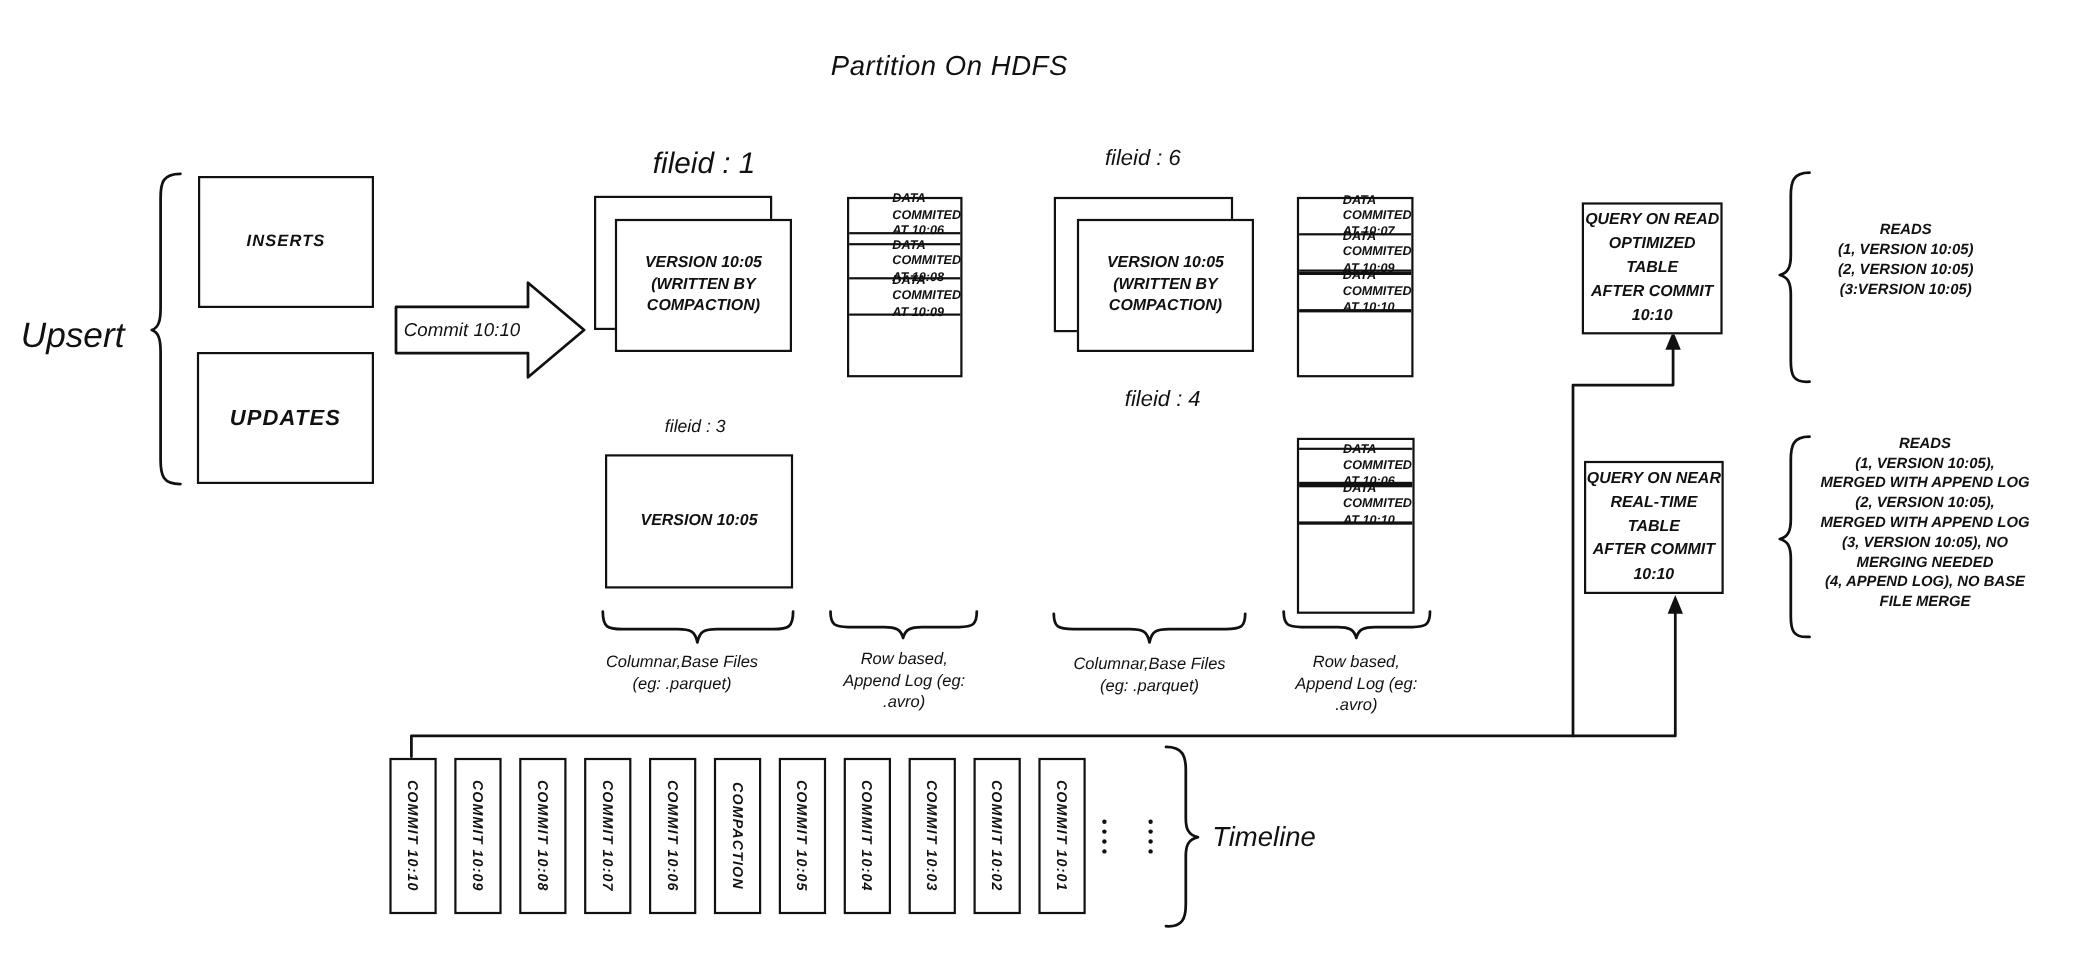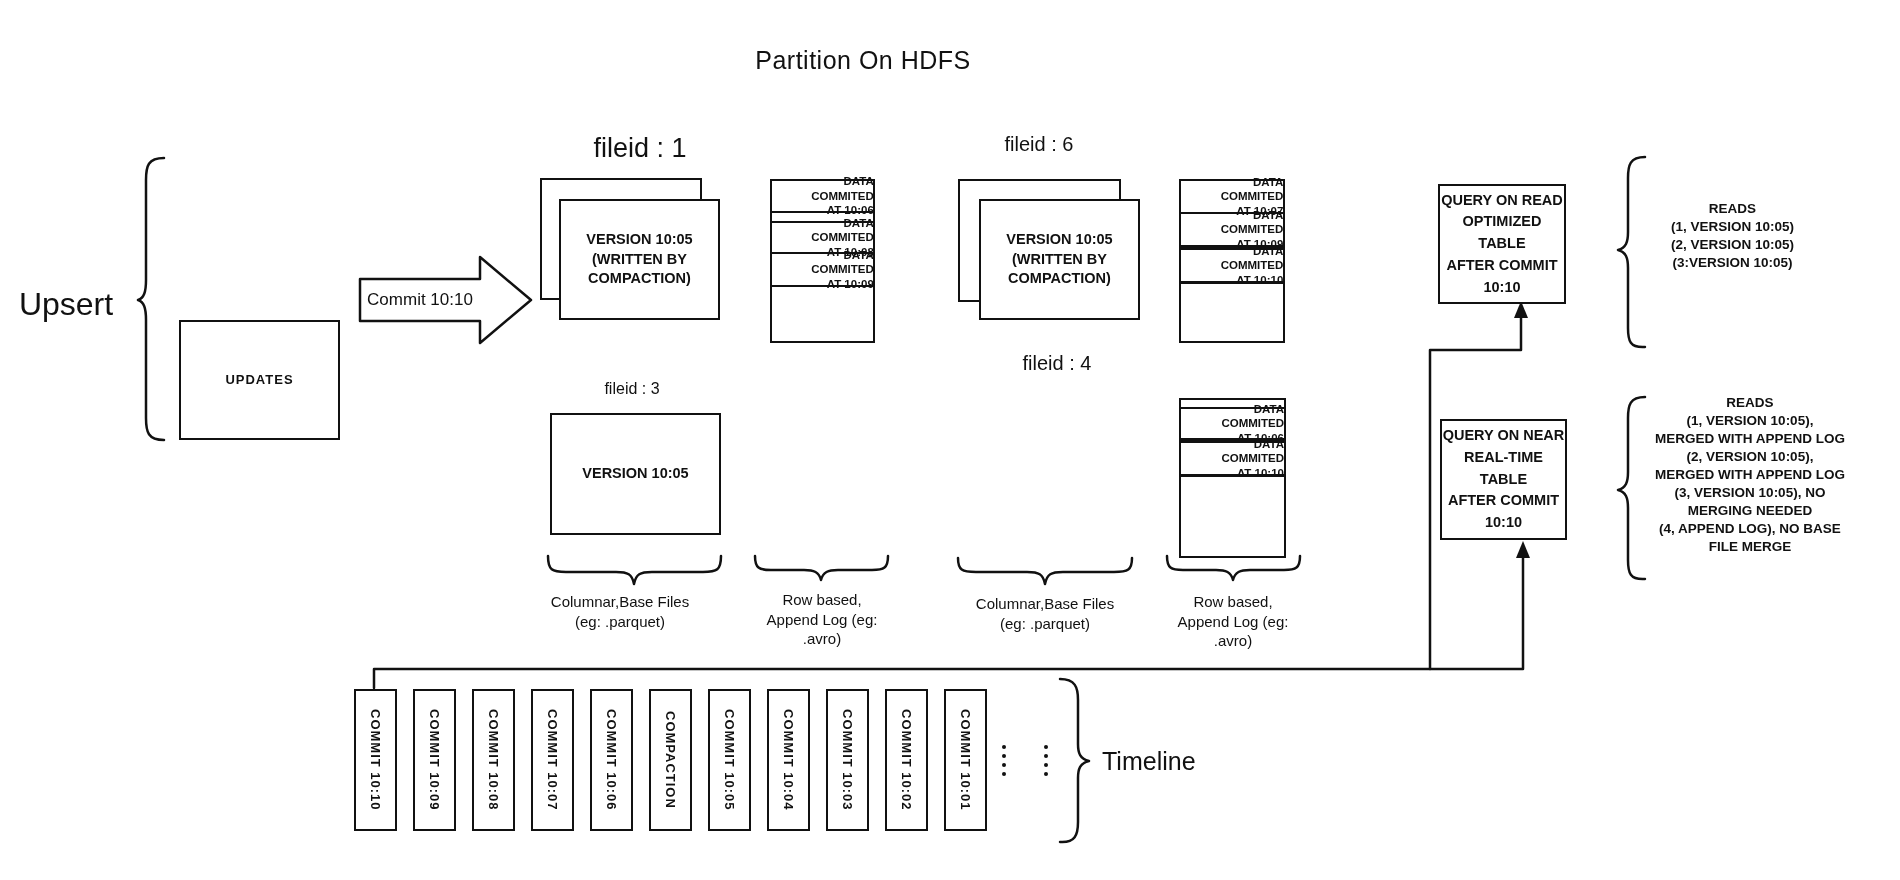--- a/index.html
+++ b/index.html
@@ -1,33 +1,33 @@
 <!DOCTYPE html>
 <html><head>
 <meta charset="utf-8">
 <style>
   html,body{margin:0;padding:0;background:#fff;}
   .canvas{
     position:relative;width:1900px;height:880px;background:#fff;overflow:hidden;
-    font-family:"Liberation Sans",sans-serif;color:#111;
+    font-family:"Liberation Sans",sans-serif;color:#111;font-style:italic;
   }
   .overlay{position:absolute;left:0;top:0;z-index:1;}
   .box{
     position:absolute;background:#fff;border:2.5px solid #111;box-sizing:border-box;
     display:flex;align-items:center;justify-content:center;text-align:center;z-index:2;
   }
   .btxt{font-weight:bold;white-space:pre-line;line-height:1.35;}
   .label{position:absolute;text-align:center;white-space:pre-line;z-index:3;}
   .stack{
     position:absolute;background:#fff;border:2.5px solid #111;box-sizing:border-box;
     display:flex;flex-direction:column;z-index:2;
   }
   .seg{
     border-bottom:2px solid #111;display:flex;align-items:center;justify-content:center;
-    text-align:right;font-weight:bold;font-size:11.5px;line-height:1.25;
+    text-align:left;font-weight:bold;font-size:11.5px;line-height:1.25;
     white-space:pre-line;box-sizing:border-box;flex:none;padding-left:40px;
   }
   .seg.thick{border-top:3.5px solid #111;border-bottom:3.5px solid #111;}
   .sliver{flex:none;border-bottom:2px solid #111;box-sizing:border-box;}
   .filler{flex:1;}
   .tlbox{
     position:absolute;top:689px;width:43px;height:142px;background:#fff;border:2.5px solid #111;
     box-sizing:border-box;display:flex;align-items:center;justify-content:center;z-index:2;
   }
   .tltxt{writing-mode:vertical-rl;font-weight:bold;font-size:13px;letter-spacing:1px;white-space:nowrap;}
@@ -69,22 +69,25 @@
           <circle cx="1046" cy="756" r="2"></circle>
           <circle cx="1046" cy="765" r="2"></circle>
           <circle cx="1046" cy="774" r="2"></circle>
       </g>
     </g>
   </svg>
 
   <div class="label" style="left:663px;top:46px;width:400px;font-size:25px;letter-spacing:0.5px;">Partition On HDFS</div>
 
   <div class="label" style="left:6px;top:286px;width:120px;font-size:32px;">Upsert</div>
+  <div class="box" style="left:180px;top:160px;width:160px;height:120px;">
+    <span class="btxt" style="font-size:15px;letter-spacing:1px;">INSERTS</span>
+  </div>
   <div class="box" style="left:179px;top:320px;width:161px;height:120px;">
-    <span class="btxt" style="font-size:13px;letter-spacing:1px;">UPDATES</span>
+    <span class="btxt" style="font-size:20px;letter-spacing:1px;">UPDATES</span>
   </div>
   <div class="label" style="left:360px;top:290px;width:120px;font-size:17px;z-index:3;">Commit 10:10</div>
 
   <div class="label" style="left:565px;top:133px;width:150px;font-size:27px;">fileid : 1</div>
   <div class="box" style="left:540px;top:178px;width:162px;height:122px;"></div>
   <div class="box" style="left:559px;top:199px;width:161px;height:121px;">
     <span class="btxt" style="font-size:14.5px;">VERSION 10:05
 (WRITTEN BY
 COMPACTION)</span>
   </div>

